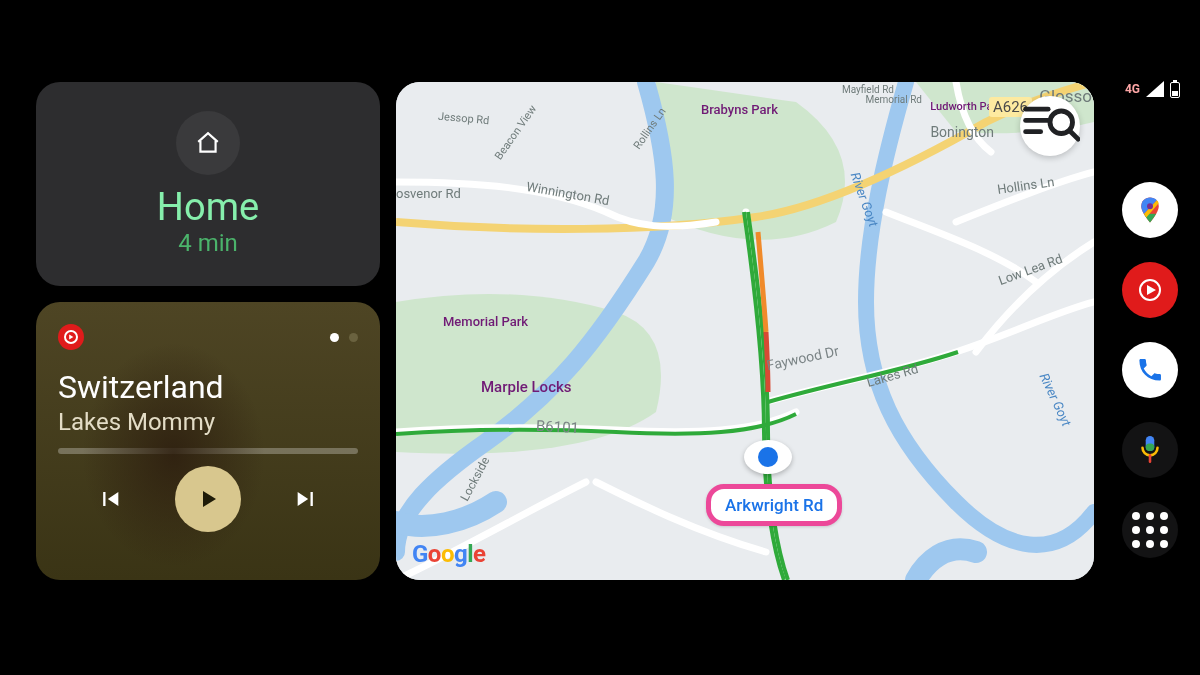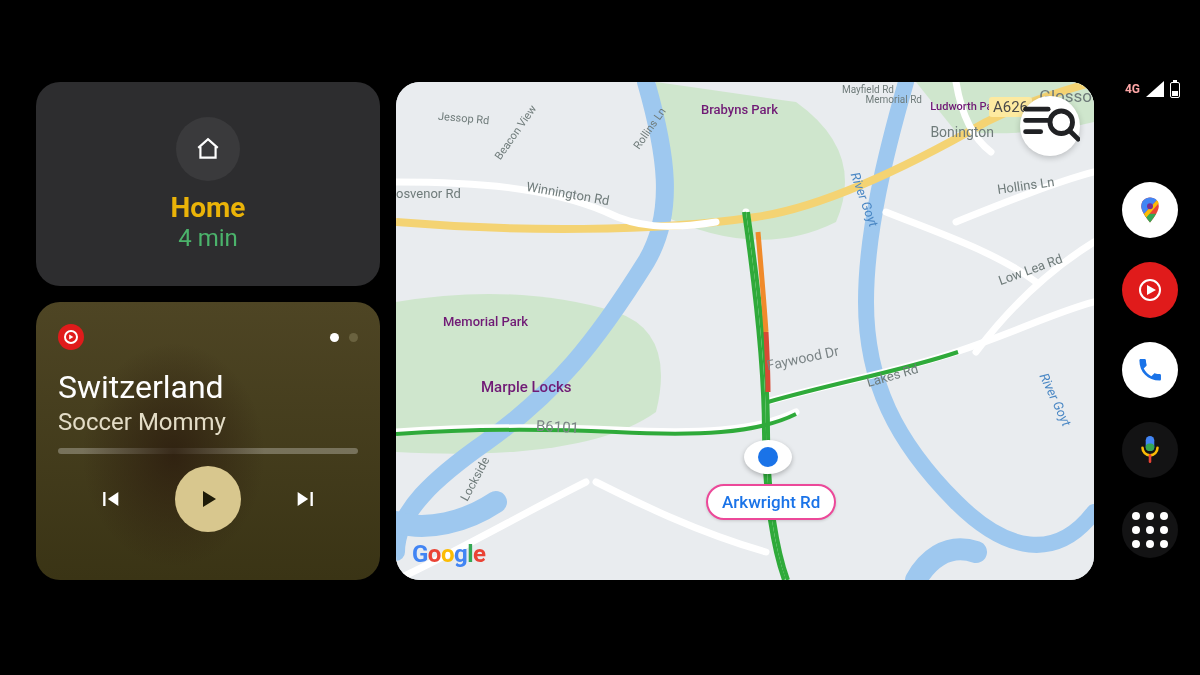--- a/index.html
+++ b/index.html
@@ -4,21 +4,21 @@
 <style>
   * { box-sizing: border-box; margin: 0; padding: 0; }
   html, body { width: 1200px; height: 675px; background: #000; font-family: Roboto, "Helvetica Neue", Arial, sans-serif; color: #fff; overflow: hidden; }
   .screen { position: relative; width: 1200px; height: 675px; }
 
   
   .left-col { position: absolute; left: 36px; top: 82px; width: 344px; display: flex; flex-direction: column; gap: 16px; }
 
   .nav-card { background: #2d2d2f; border-radius: 24px; height: 204px; display: flex; flex-direction: column; align-items: center; justify-content: center; }
   .nav-icon { width: 64px; height: 64px; border-radius: 50%; background: #3a3a3c; display: flex; align-items: center; justify-content: center; margin-bottom: 10px; }
-  .nav-title { font-size: 28px; font-weight: 700; color: #eab308; }
+  .nav-title { font-size: 38px; font-weight: 400; color: #86efac; }
   .nav-eta { font-size: 24px; font-weight: 400; color: #4bb36b; margin-top: 0; }
 
   .media-card { position: relative; background: linear-gradient(180deg, #4e4524 0%, #3a3415 100%); border-radius: 24px; height: 278px; padding: 22px 22px 18px 22px; display: flex; flex-direction: column; overflow: hidden; }
   .media-card::before { content: ""; position: absolute; inset: 0; background: radial-gradient(130px 160px at 40% 55%, rgba(45,30,15,0.85), transparent 70%); pointer-events: none; }
   .media-top { display: flex; align-items: center; justify-content: space-between; z-index: 1; }
   .media-app-badge { width: 26px; height: 26px; border-radius: 50%; background: #e01b1b; display: flex; align-items: center; justify-content: center; }
   .media-app-badge-inner { width: 14px; height: 14px; border-radius: 50%; border: 2px solid #fff; display: flex; align-items: center; justify-content: center; }
   .page-dots { display: flex; gap: 10px; }
   .dot { width: 9px; height: 9px; border-radius: 50%; background: #6a623f; }
   .dot.active { background: #fff; }
@@ -28,21 +28,21 @@
   .progress { margin-top: 12px; width: 100%; height: 6px; background: rgba(255,255,255,0.28); border-radius: 3px; }
   .controls { margin-top: 12px; display: flex; align-items: center; justify-content: center; gap: 44px; z-index: 1; }
   .ctl-btn { width: 44px; height: 44px; display: flex; align-items: center; justify-content: center; }
   .play-btn { width: 66px; height: 66px; border-radius: 50%; background: #d8c78e; display: flex; align-items: center; justify-content: center; }
 
   
   .map { position: absolute; left: 396px; top: 82px; width: 698px; height: 498px; border-radius: 24px; background: #e9ecef; overflow: hidden; }
   .map svg { width: 100%; height: 100%; display: block; }
   .map-label { position: absolute; font-size: 13px; color: #6f7b7a; white-space: nowrap; }
   .park-label { color: #701a75; font-weight: 500; }
-  .road-pill { position: absolute; background: #fff; border: 2px solid #ec4899; border-radius: 18px; padding: 6px 14px; font-size: 17px; color: #1a73e8; font-weight: 500; box-shadow: 0 1px 3px rgba(0,0,0,0.15); }
+  .road-pill { position: absolute; background: #fff; border: 5px solid #ec4899; border-radius: 18px; padding: 6px 14px; font-size: 17px; color: #1a73e8; font-weight: 500; box-shadow: 0 1px 3px rgba(0,0,0,0.15); }
   .map-search { position: absolute; top: 14px; right: 14px; width: 60px; height: 60px; border-radius: 50%; background: #fff; display: flex; align-items: center; justify-content: center; box-shadow: 0 2px 6px rgba(0,0,0,0.2); }
   .google-logo { position: absolute; left: 16px; bottom: 12px; font-size: 24px; font-weight: 700; letter-spacing: -0.5px; }
   .g1{color:#4285F4} .g2{color:#EA4335} .g3{color:#FBBC05} .g4{color:#4285F4} .g5{color:#34A853} .g6{color:#EA4335}
 
   
   .status { position: absolute; right: 20px; top: 80px; display: flex; align-items: center; gap: 6px; color: #fca5a5; }
   .status-txt { font-size: 12px; font-weight: 700; }
   .rail { position: absolute; right: 20px; top: 182px; width: 60px; display: flex; flex-direction: column; align-items: center; gap: 24px; }
   .rail-btn { width: 56px; height: 56px; border-radius: 50%; background: #fff; display: flex; align-items: center; justify-content: center; box-shadow: 0 2px 6px rgba(0,0,0,0.3); }
   .rail-btn.dark { background: #131314; }
@@ -81,21 +81,21 @@
               </svg>
           </div>
         </div>
         <div class="page-dots">
           <div class="dot active"></div>
           <div class="dot"></div>
         </div>
       </div>
       <div class="media-text">
         <div class="media-title">Switzerland</div>
-        <div class="media-artist">Soccer Mommy</div>
+        <div class="media-artist">Lakes Mommy</div>
       </div>
       <div class="progress"></div>
       <div class="controls">
         <div class="ctl-btn">
           <svg width="28" height="28" viewBox="0 0 24 24" fill="#fff">
               <path d="M7 6h2v12H7zM20 6v12l-9-6z"></path>
             </svg>
         </div>
         <div class="play-btn">
           <svg width="24" height="24" viewBox="0 0 24 24" fill="#1e1b08">

